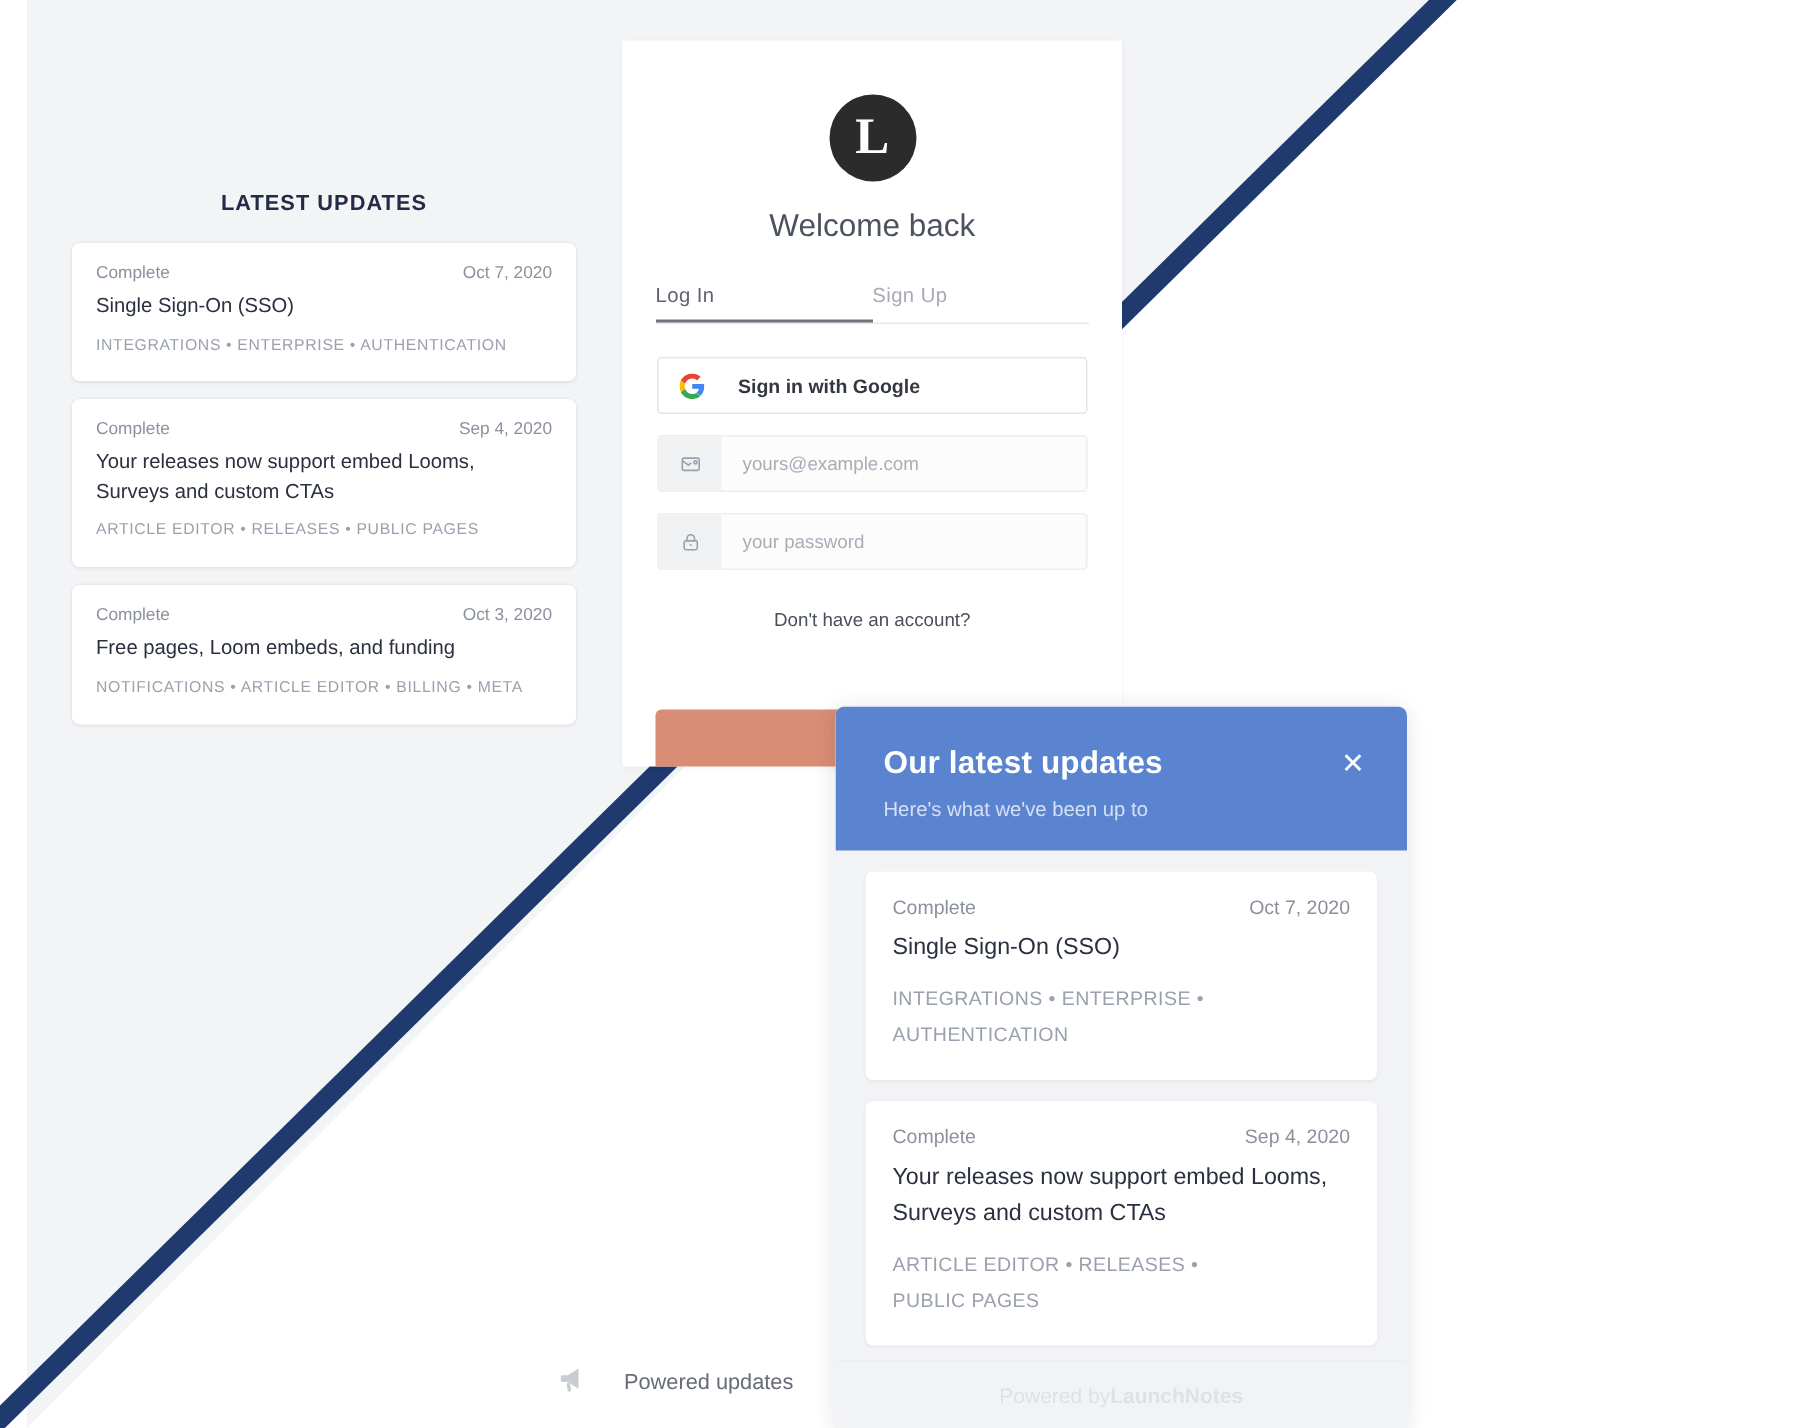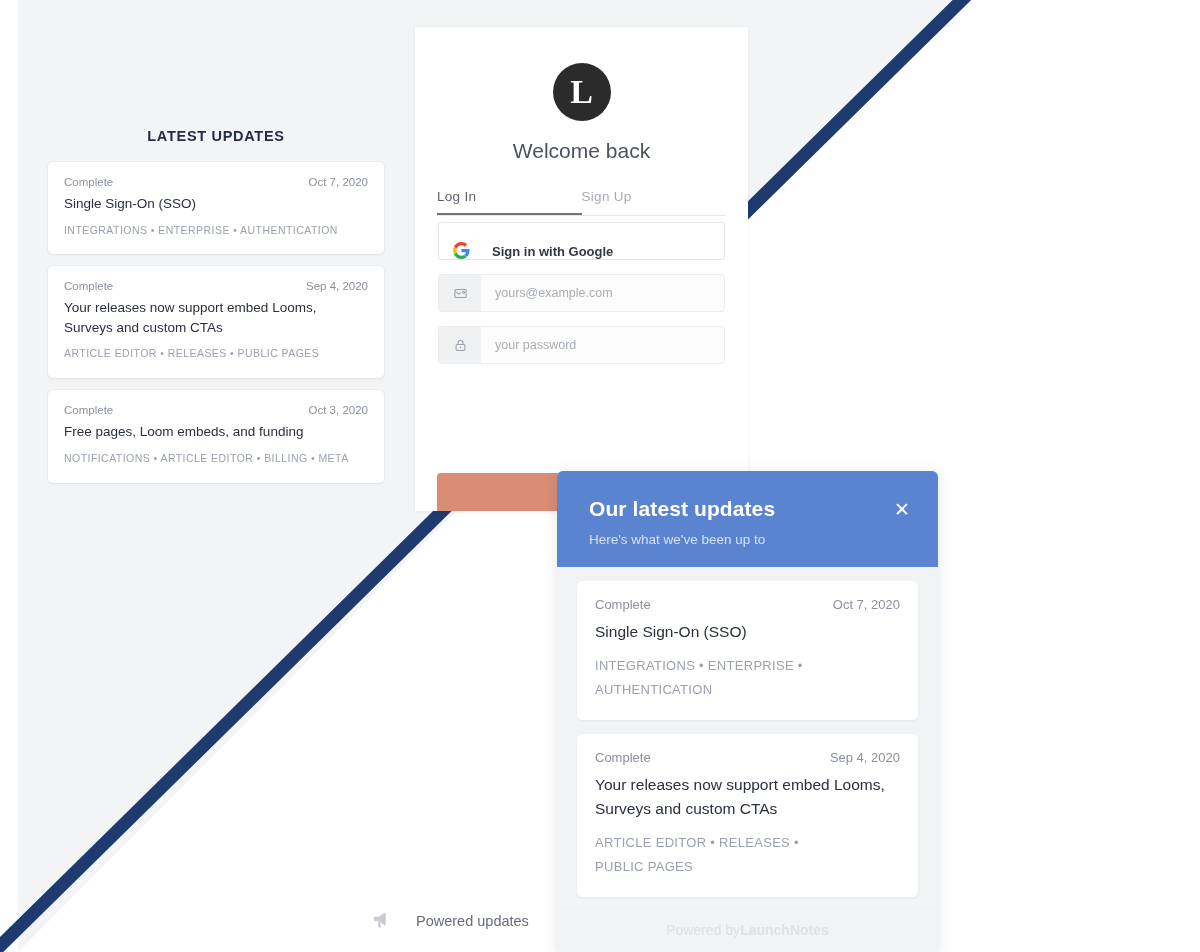--- a/index.html
+++ b/index.html
@@ -133,26 +133,26 @@
     font-size: 13.5px;
     padding-bottom: 11px;
     color: #a7abb6;
     letter-spacing: .3px;
   }
   .tab.active {
     color: #5e636f;
     box-shadow: inset 0 -2px 0 0 #6f737d;
   }
   .google-btn {
-    margin: 6px 23px 0 23px;
+    margin: 22px 23px 0 23px;
     height: 36px;
     border: 1px solid #e3e5e9;
     border-radius: 3px;
     display: flex;
-    align-items: flex-end;
+    align-items: center;
     padding-left: 14px;
     background: #fff;
   }
   .google-label {
     font-size: 13px;
     font-weight: bold;
     color: #33373f;
     margin-left: 22px;
   }
   .or-row {
@@ -379,20 +379,21 @@
       <span class="field-icon">
         <svg width="15" height="15" viewBox="0 0 24 24" fill="none" stroke="#9aa0ad" stroke-width="1.7">
           <rect x="5" y="10.5" width="14" height="9.5" rx="1.8"></rect>
           <path d="M8 10.5V8a4 4 0 1 1 8 0v2.5"></path>
           <circle cx="12" cy="15" r="1.1" fill="#9aa0ad" stroke="none"></circle>
         </svg>
       </span>
       <span class="field-ph">your password</span>
     </div>
 
+    <div class="signup-line">Don't have an account?</div>
 
     <div class="coral-btn"></div>
   </div>
 
   <div class="widget">
 
     <div class="widget-head">
       <div class="widget-title">Our latest updates</div>
       <div class="widget-sub">Here's what we've been up to</div>
       <div class="widget-close">✕</div>

